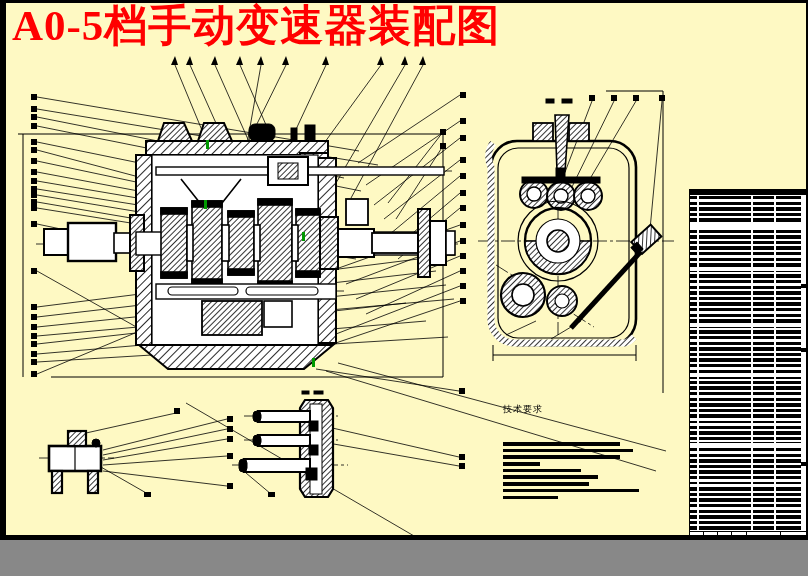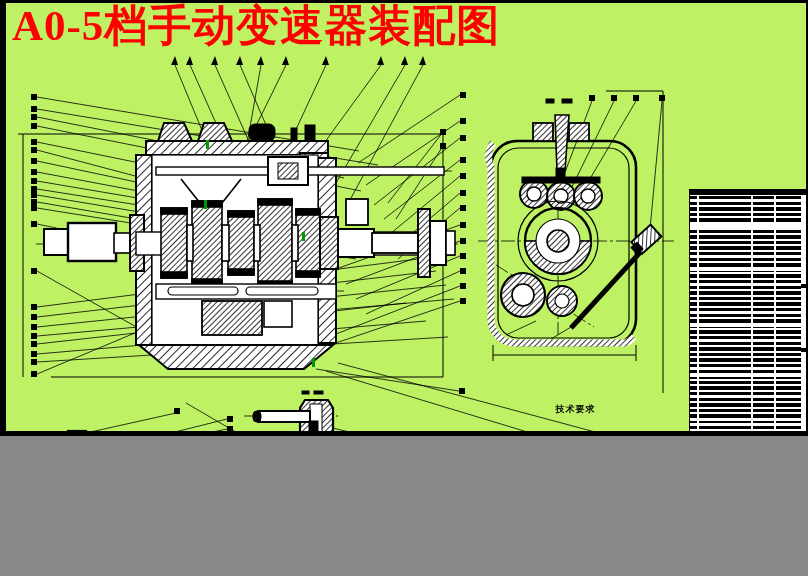--- a/index.html
+++ b/index.html
@@ -1,37 +1,37 @@
 <!DOCTYPE html>
 <html><head>
 <meta charset="utf-8">
 <style>
   html,body{margin:0;padding:0;background:#888;}
   .page{
-    position:relative; width:808px; height:436px; background:#bef264; overflow:hidden;
+    position:relative; width:808px; height:540px; background:#fef9c3; overflow:hidden;
     border-top:3px solid #000; border-left:6px solid #000;
     border-right:2px solid #000; border-bottom:5px solid #000;
     box-sizing:border-box;
     font-family:"Liberation Sans", sans-serif;
   }
   .page-title{
     position:absolute; left:6px; top:-6px; margin:0; z-index:6;
     font-family:"Liberation Serif", serif; font-weight:bold;
     font-size:43px; letter-spacing:1px; color:#ff0000; white-space:nowrap;
   }
   .drawing-svg{position:absolute; left:0; top:0; z-index:1;}
   .watermark{
     position:absolute; left:309px; top:261px; width:184px; height:47px; z-index:5;
     background:#ffffff; display:flex; align-items:center; justify-content:center;
     font-family:"Liberation Serif", serif; font-size:22px; color:#3f3f3f;
     letter-spacing:14px; padding-left:10px; box-sizing:border-box; white-space:nowrap;
   }
   .techreq{position:absolute; left:497px; top:400px; width:145px; z-index:4;}
   .techreq-heading{
-    display:block; text-align:center; font-weight:bold; font-size:9px; color:#000;
+    display:block; text-align:left; font-weight:normal; font-size:9px; color:#000;
     letter-spacing:1px; margin-bottom:26px;
   }
   .techreq-lines .bar{height:3.5px; background:#000; margin-bottom:3.2px;}
   
   .bom{position:absolute; left:683px; top:186px; width:119px; height:389px; z-index:3;
        border:1px solid #000; box-sizing:border-box; background:#fff;}
   .bom-topbar{position:absolute; left:0; top:0; width:100%; height:5px; background:#000;}
   .bom-stripes{
     position:absolute; left:0; top:6px; width:100%; height:335px;
     background:repeating-linear-gradient(180deg,#000 0 3.4px,#fff 3.4px 5.6px);

